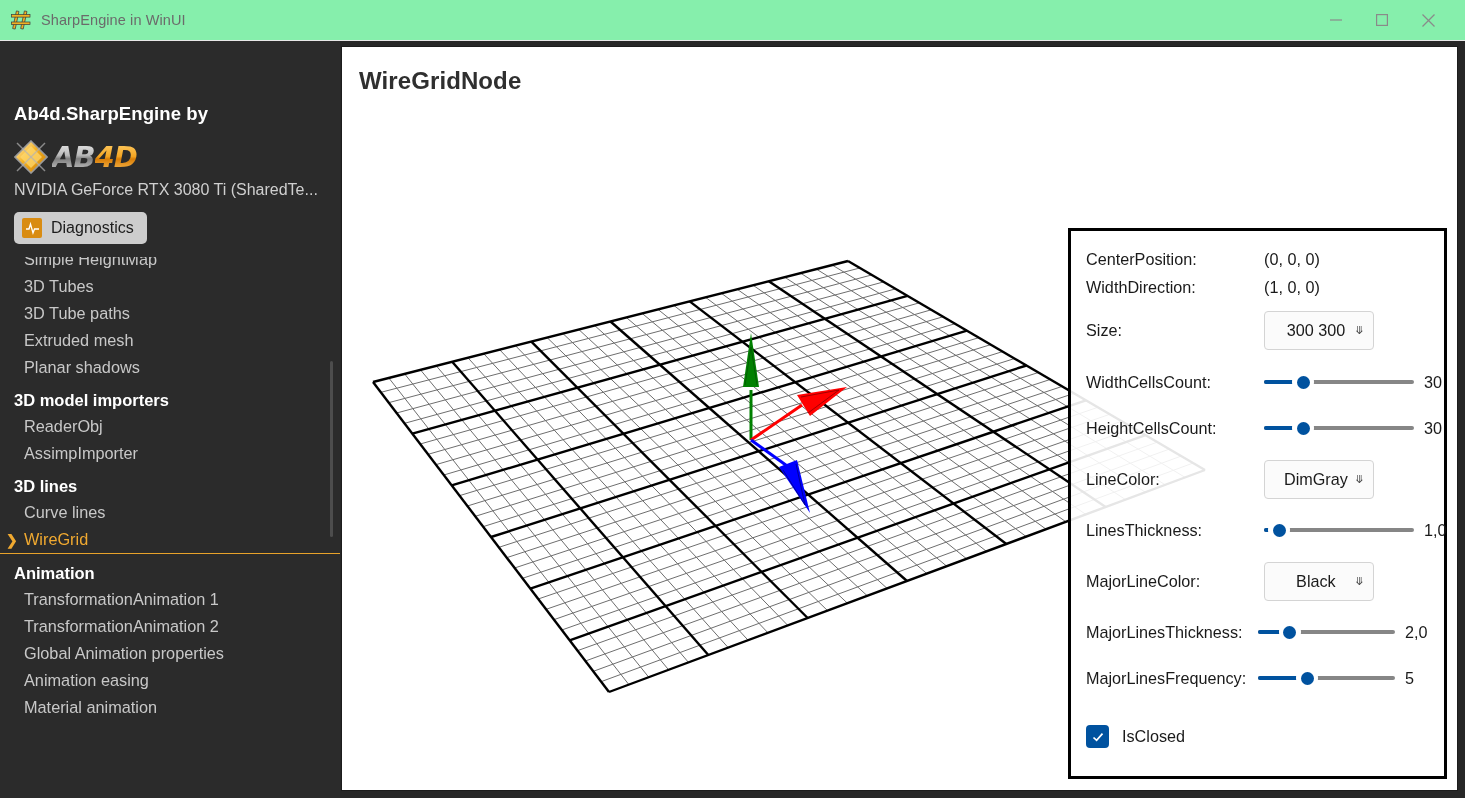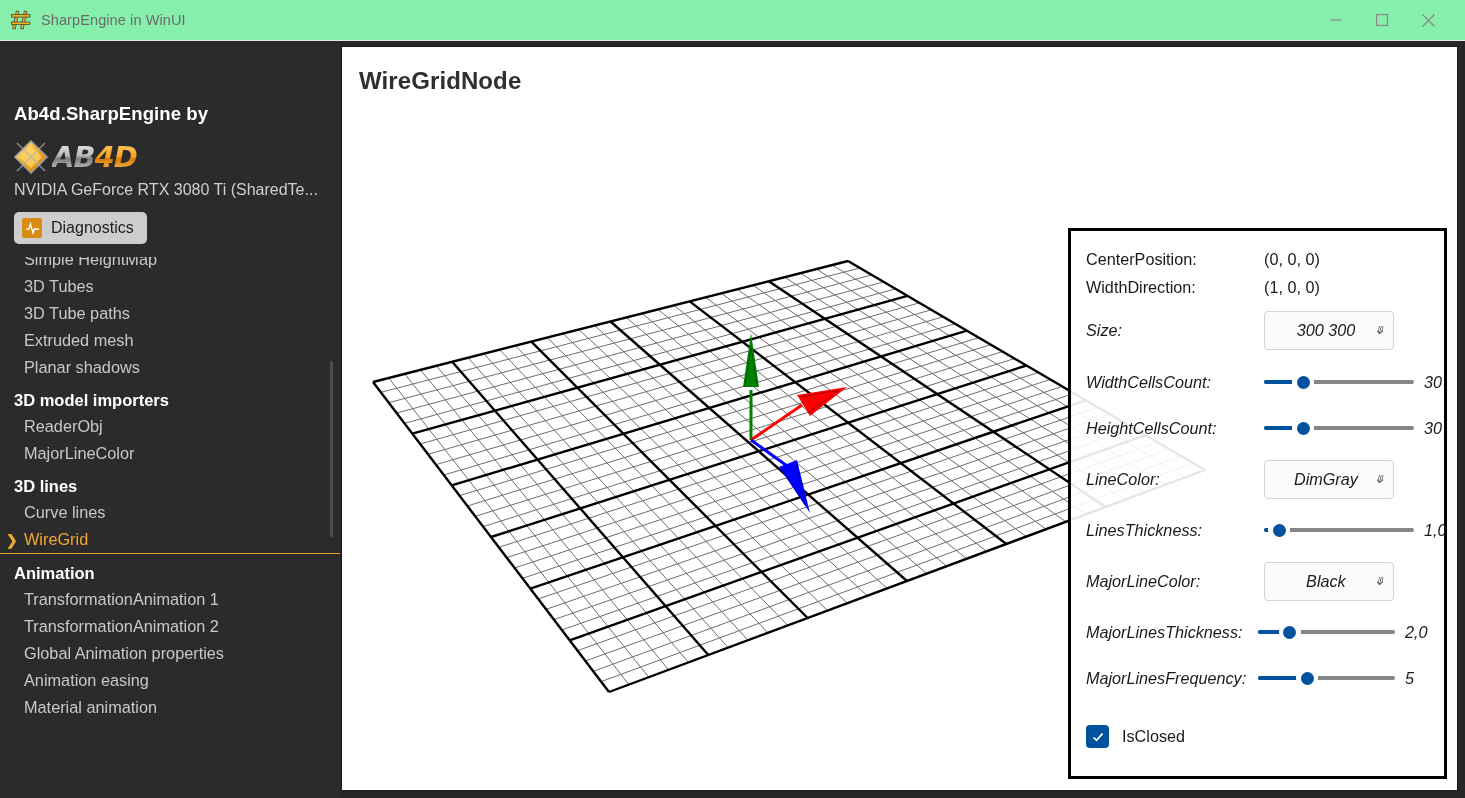--- a/index.html
+++ b/index.html
@@ -161,36 +161,36 @@
   }
   .p-val {
     font-size: 16.2px; color: #1a1a1a;
     position: absolute; left: 193px;
   }
   .p-row-txt { height: 28px; position: relative; }
   .p-row-txt:first-child { margin-top: 14px; }
 
   .combo {
     position: absolute; left: 193px;
-    width: 130px; height: 39px;
+    width: 110px; height: 39px;
     background: #fbfbfb;
     border: 1px solid #d4d4d4; border-radius: 4px;
     display: flex; align-items: center; justify-content: space-between;
     padding: 0 9px 0 0;
     cursor: pointer; overflow: hidden;
   }
   .combo-val {
     font-size: 16.2px; color: #1a1a1a;
     width: 100%; text-align: center;
     white-space: nowrap; overflow: hidden;
     padding-left: 6px;
   }
   .combo-chev { flex: none; color: #444; font-size: 11px; margin-left: -6px; }
 
-  .p-row-ctl { height: 46px; position: relative; display: flex; align-items: center; padding-left: 15px; font-style: italic; }
+  .p-row-ctl { height: 46px; position: relative; display: flex; align-items: center; padding-left: 15px; }
 
   .slider {
     position: absolute; height: 22px;
     display: flex; align-items: center;
     cursor: pointer;
   }
   .s-track {
     position: absolute; left: 0; top: 9px;
     height: 4px; background: #868686; border-radius: 2px;
   }
@@ -294,21 +294,21 @@
 
     <div class="sb-list">
       <div class="sb-list-inner" id="sb-list-inner">
           <div class="sb-item"><span>Simple HeightMap</span></div>
           <div class="sb-item"><span>3D Tubes</span></div>
           <div class="sb-item"><span>3D Tube paths</span></div>
           <div class="sb-item"><span>Extruded mesh</span></div>
           <div class="sb-item"><span>Planar shadows</span></div>
           <div class="sb-group"><span>3D model importers</span></div>
           <div class="sb-item"><span>ReaderObj</span></div>
-          <div class="sb-item"><span>MajorLineColor</span></div>
+          <div class="sb-item"><span>AssimpImporter</span></div>
           <div class="sb-group"><span>3D lines</span></div>
           <div class="sb-item"><span>Curve lines</span></div>
           <div class="sb-item selected"><span class="chev">❯</span><span>WireGrid</span></div>
           <div class="sb-group"><span>Animation</span></div>
           <div class="sb-item"><span>TransformationAnimation 1</span></div>
           <div class="sb-item"><span>TransformationAnimation 2</span></div>
           <div class="sb-item"><span>Global Animation properties</span></div>
           <div class="sb-item"><span>Animation easing</span></div>
           <div class="sb-item"><span>Material animation</span></div>
         </div>

